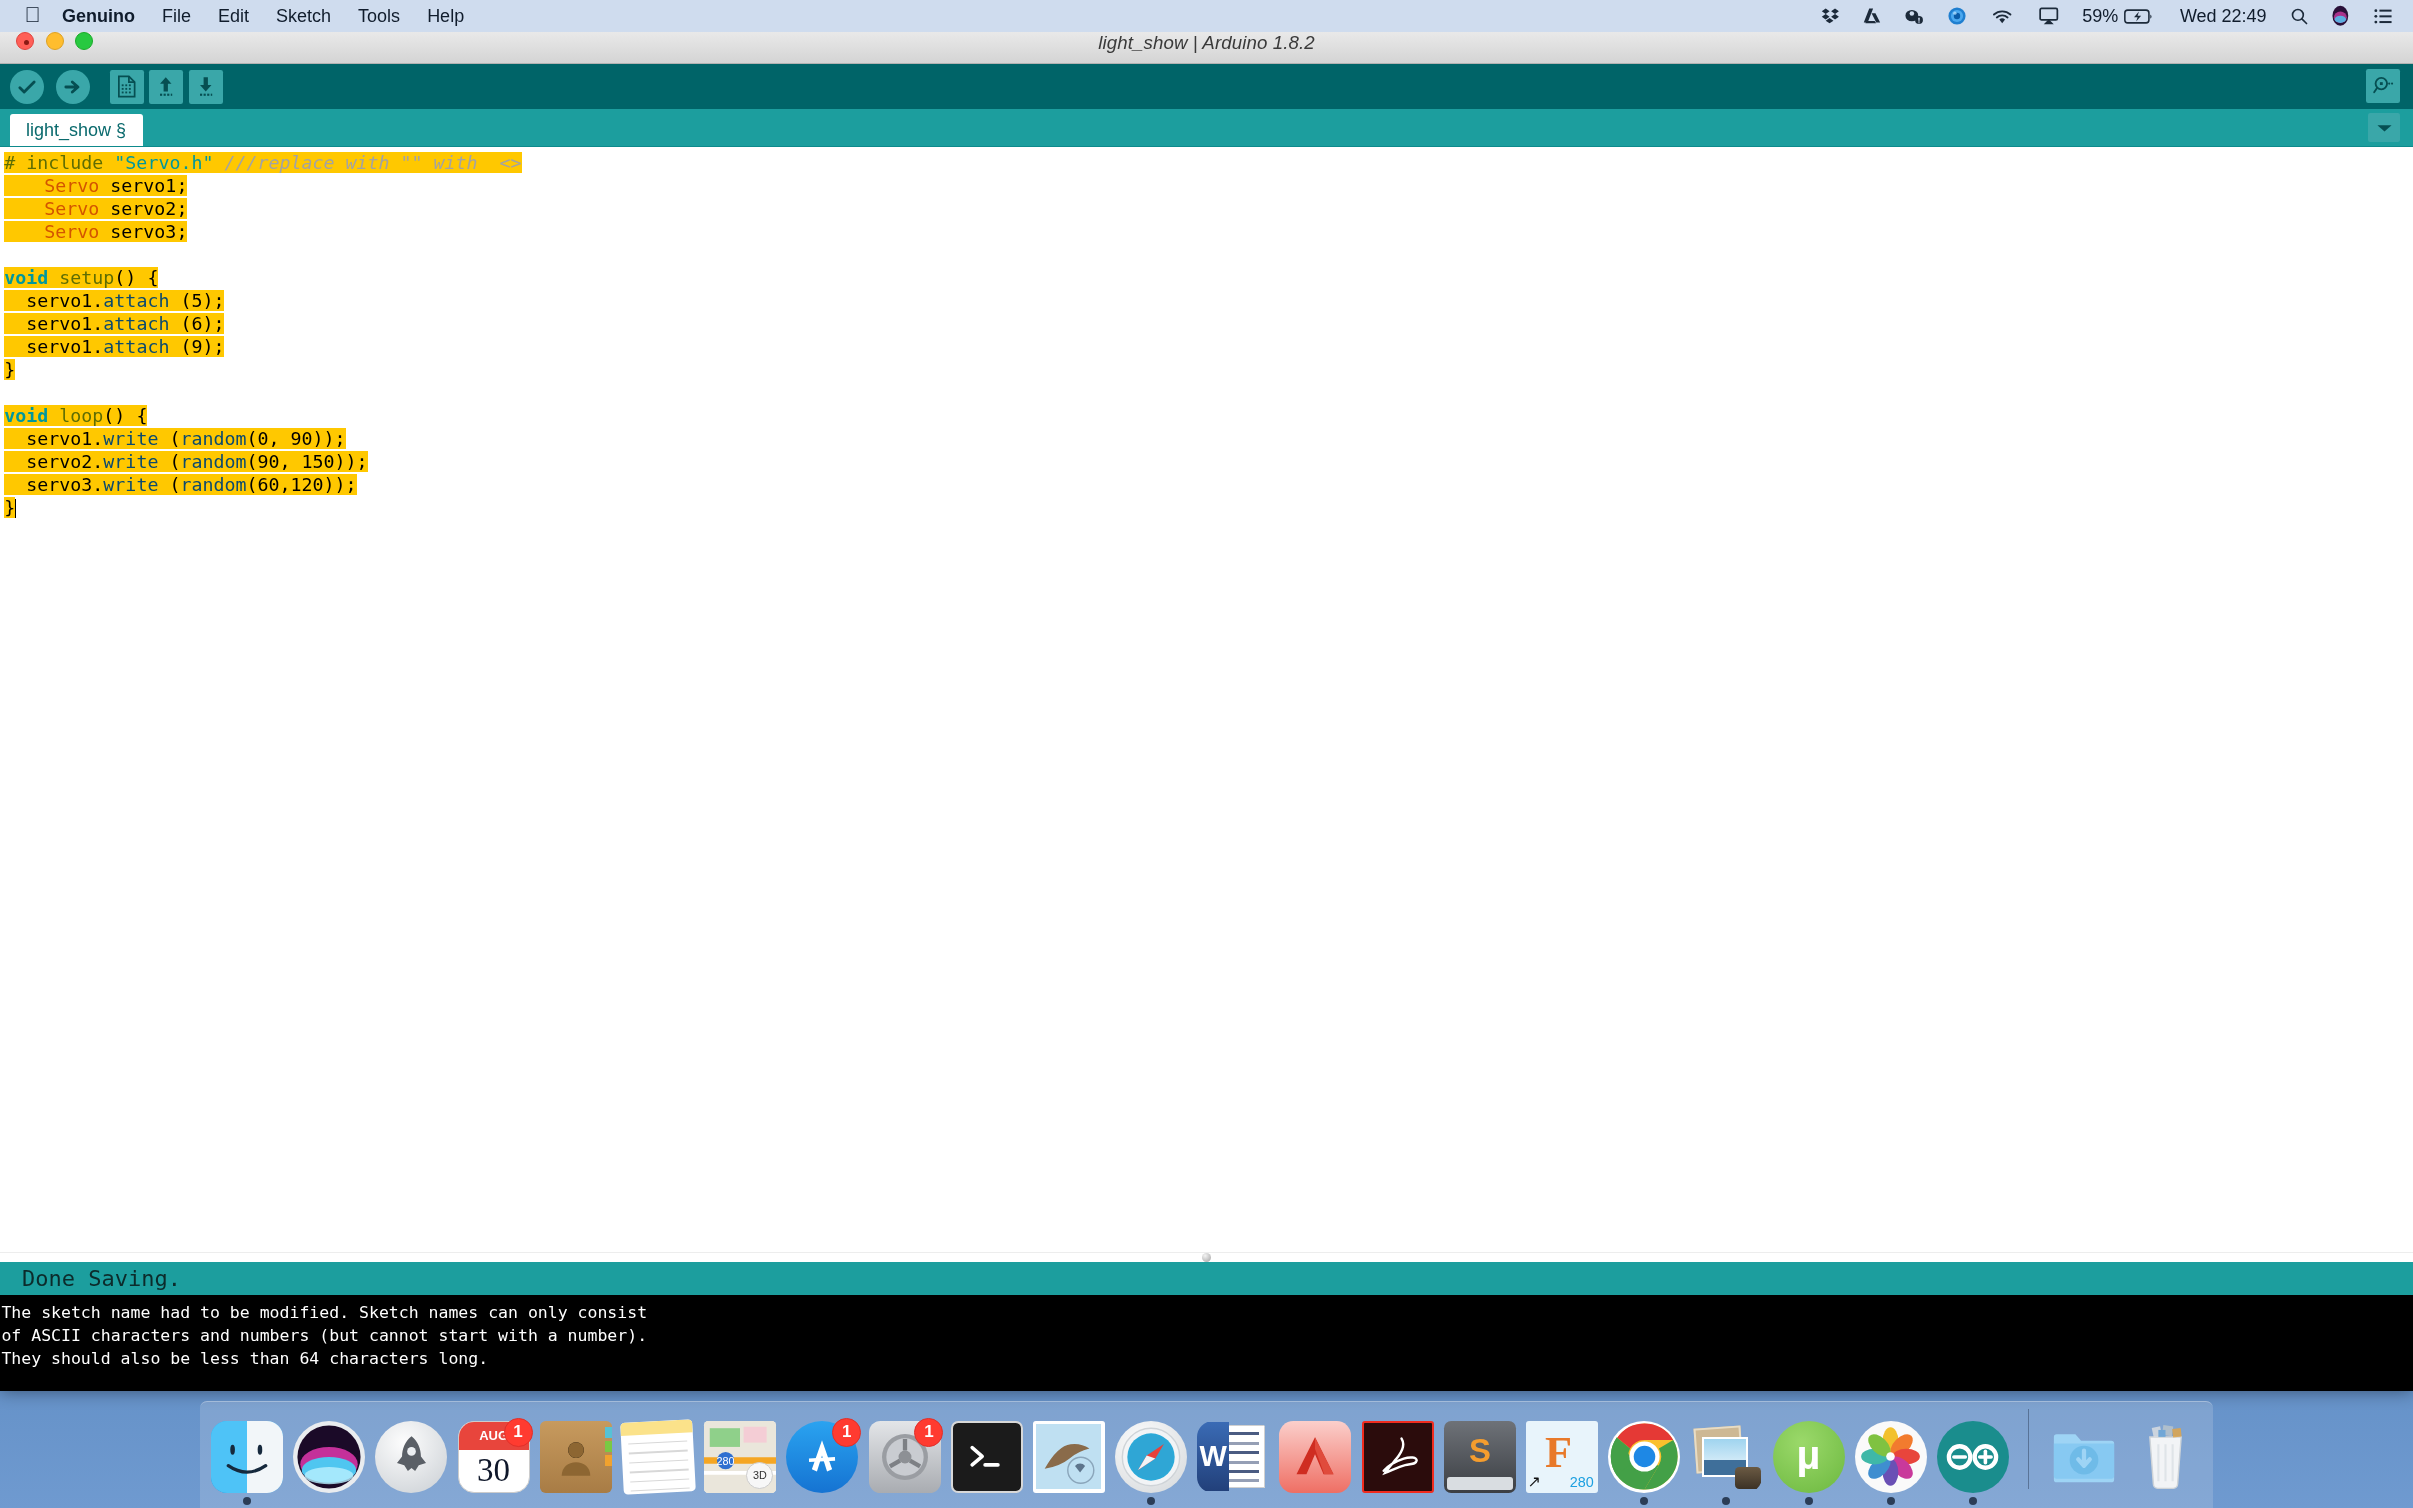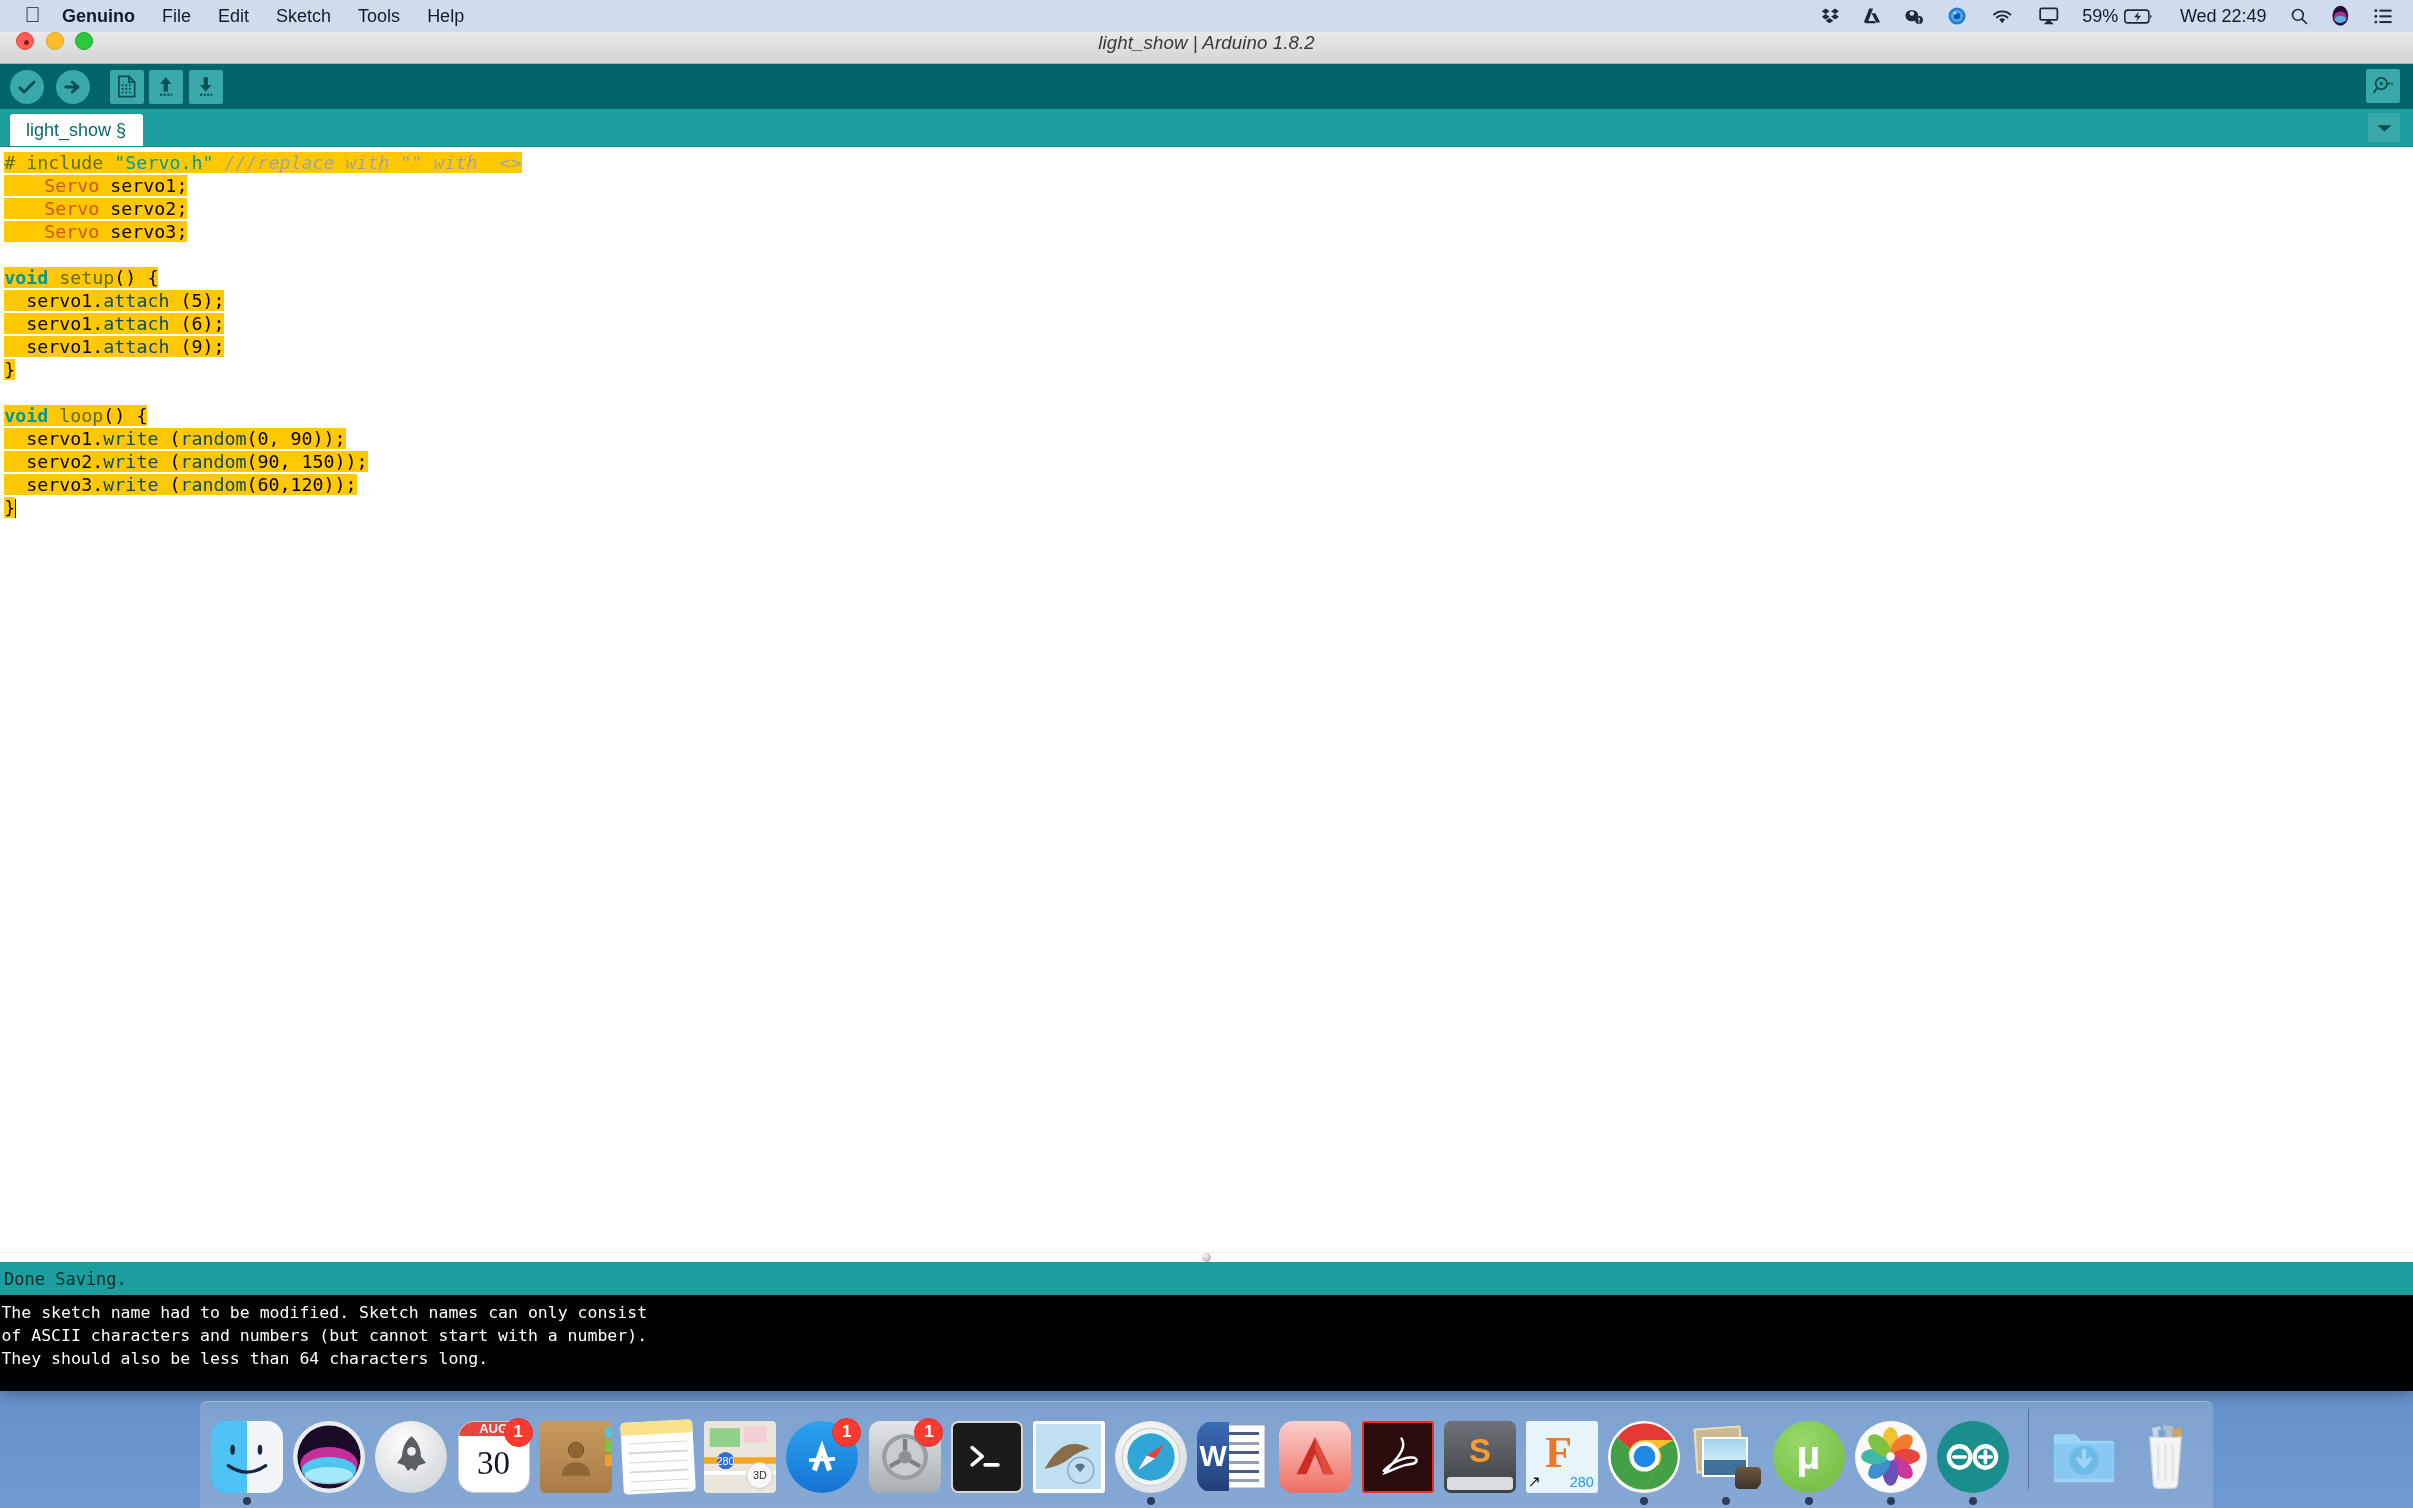--- a/index.html
+++ b/index.html
@@ -150,22 +150,22 @@
   #split-handle .dot {
     width:9.3px; height:9.3px; border-radius:50%;
     background:radial-gradient(circle at 35% 30%, #f4f4f4, #b9b9b9 70%, #9a9a9a);
   }
 
   
   #status-strip {
     flex:0 0 33px; height:33px;
     background:#1c9e9e;
     display:flex; align-items:center;
-    color:#0c2b2b; font-size:17px;
-    padding-left:4px;
+    color:#0c2b2b; font-size:22px;
+    padding-left:22px;
     font-family:"DejaVu Sans Mono","Liberation Mono", monospace;
   }
 
   
   #console {
     flex:0 0 96px; height:96px;
     background:#000000;
     color:#ffffff;
     font-family:"DejaVu Sans Mono","Liberation Mono", monospace;
     font-size:16.5px;
@@ -457,21 +457,21 @@
         <circle cx="31" cy="24" r="6" fill="#eceff2"></circle>
             </svg>
           </div>
         </div>
         <span class="dock-dot hidden"></span>
       </div>
       <div class="dock-item" title="Calendar">
         <div class="dock-icon">
           <div class="ic" style="background:#fff;border:0.7px solid #ccc">
         <div style="position:absolute;inset:0;display:flex;flex-direction:column">
-          <div style="height:14px;background:#e8453c;color:#fff;font-size:13px;font-weight:bold;display:flex;align-items:center;justify-content:center;font-family:'Liberation Sans',sans-serif">AUG</div>
+          <div style="height:28px;background:#e8453c;color:#fff;font-size:13px;font-weight:bold;display:flex;align-items:center;justify-content:center;font-family:'Liberation Sans',sans-serif">AUG</div>
           <div style="flex:1;display:flex;align-items:center;justify-content:center;font-size:33px;color:#0f172a;font-family:Liberation Serif, serif">30</div>
         </div>
           </div>
           <span class="badge">1</span>
         </div>
         <span class="dock-dot hidden"></span>
       </div>
       <div class="dock-item" title="Contacts">
         <div class="dock-icon">
           <div class="ic" style="background:linear-gradient(180deg,#c79a5e,#a87c45);border-radius:5.7px">

